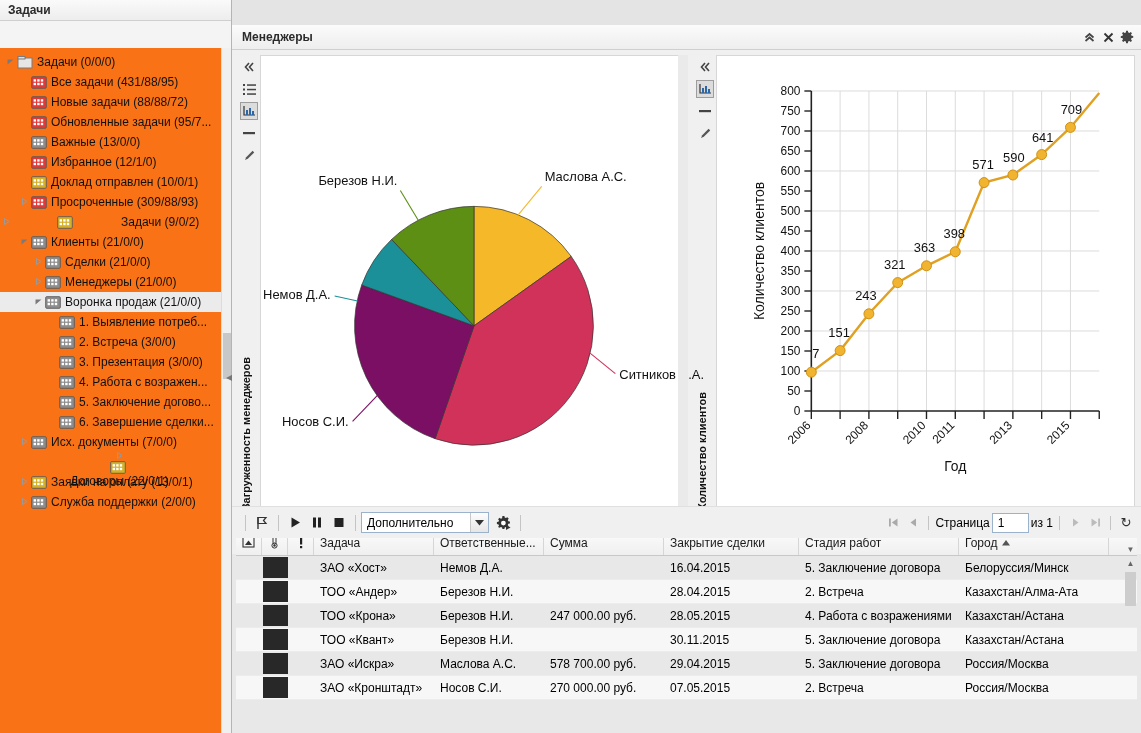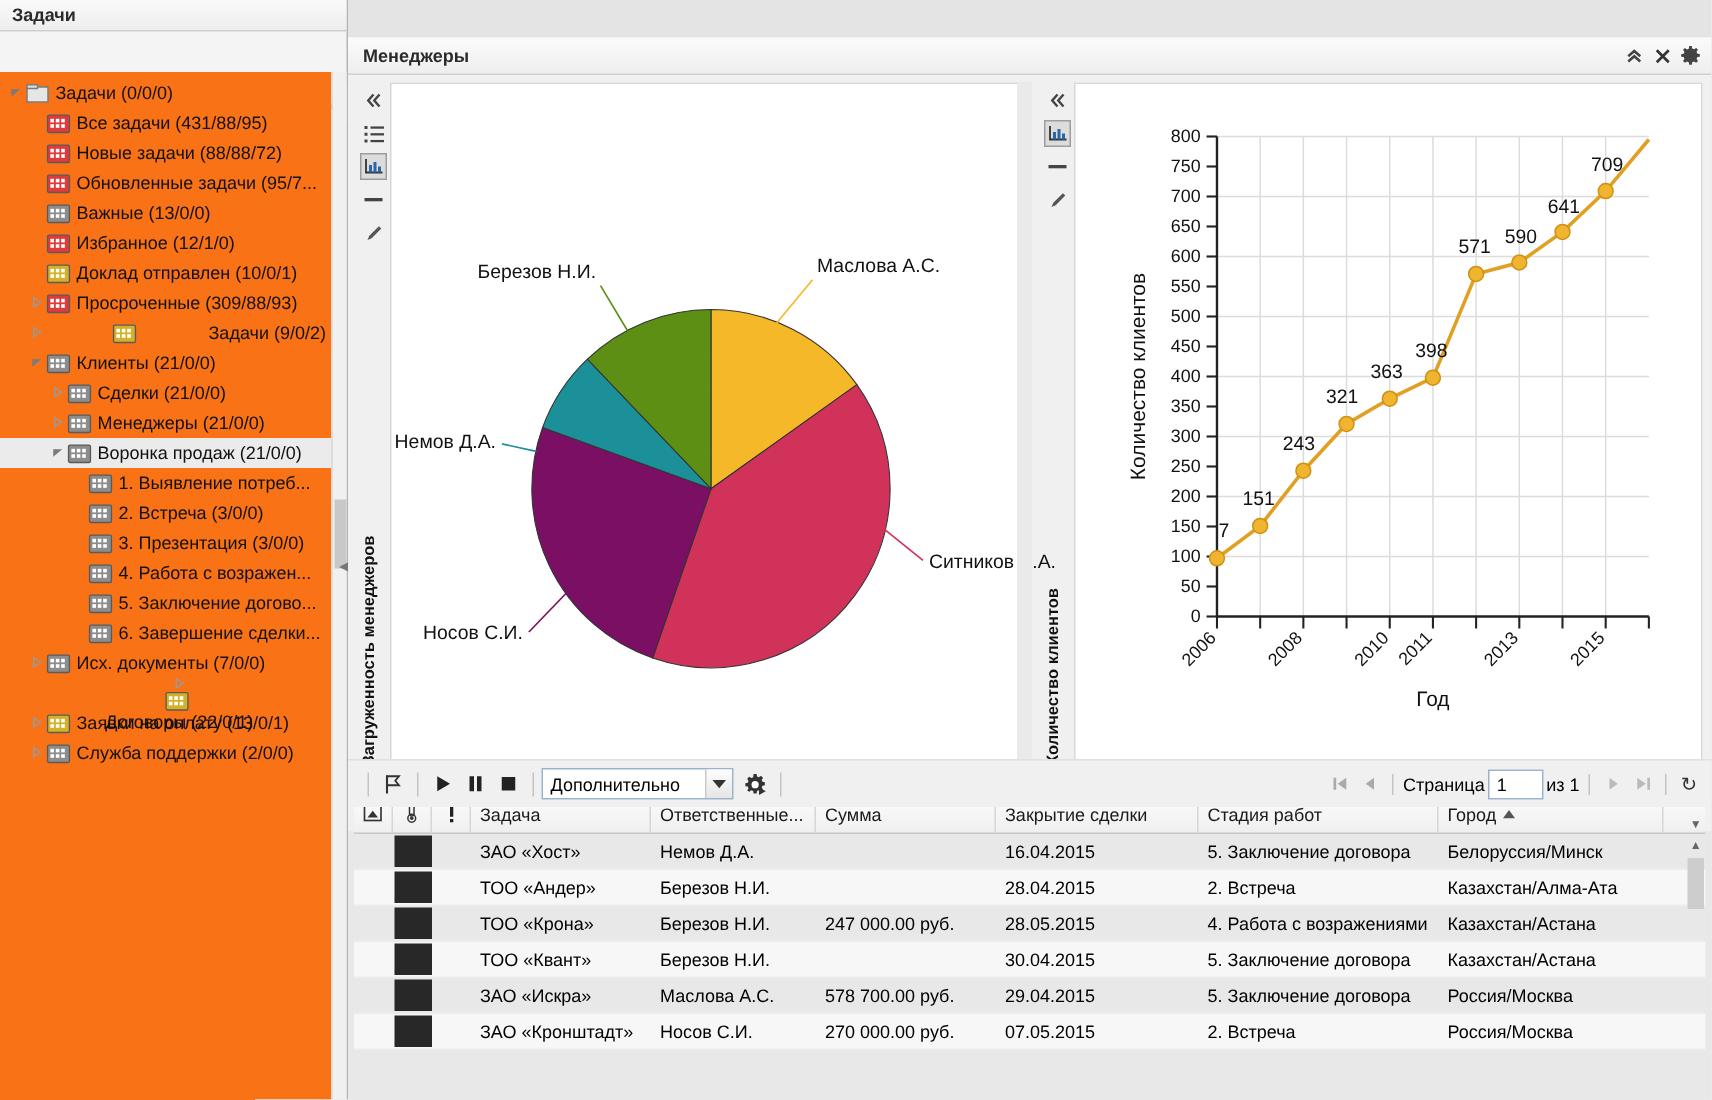--- a/index.html
+++ b/index.html
@@ -338,21 +338,21 @@
               <rect x="2.6" y="3.2" width="2.4" height="2.4" fill="#ffffff"></rect>
               <rect x="6.2" y="3.2" width="2.4" height="2.4" fill="#ffffff"></rect>
               <rect x="9.8" y="3.2" width="2.4" height="2.4" fill="#ffffff"></rect>
               <rect x="2.6" y="6.800000000000001" width="2.4" height="2.4" fill="#ffffff"></rect>
               <rect x="6.2" y="6.800000000000001" width="2.4" height="2.4" fill="#ffffff"></rect>
               <rect x="9.8" y="6.800000000000001" width="2.4" height="2.4" fill="#ffffff"></rect>
             </svg>
           </span>
           <span class="tlabel">Просроченные (309/88/93)</span>
         </div>
-        <div class="tnode" style="padding-left: 18px; gap: 44px;">
+        <div class="tnode" style=" gap: 44px;">
           <span class="twist"><svg width="7" height="7" viewBox="0 0 7 7">
               <path d="M1.5 0.5 L6 3.5 L1.5 6.5 Z" fill="none" stroke="#9a9a9a" stroke-width="1"></path>
             </svg></span>
           <span class="ticon">
             <svg width="16" height="13" viewBox="0 0 16 13">
               <rect x="0.7" y="0.7" width="14.6" height="11.6" rx="1" fill="#d4b128" stroke="#5a5a5a" stroke-width="0.9"></rect>
               <rect x="2.6" y="3.2" width="2.4" height="2.4" fill="#ffffff"></rect>
               <rect x="6.2" y="3.2" width="2.4" height="2.4" fill="#ffffff"></rect>
               <rect x="9.8" y="3.2" width="2.4" height="2.4" fill="#ffffff"></rect>
               <rect x="2.6" y="6.800000000000001" width="2.4" height="2.4" fill="#ffffff"></rect>
@@ -990,21 +990,21 @@
             <div class="td" style="width: 120px;">
               <span>ТОО «Квант»</span>
             </div>
             <div class="td" style="width: 110px;">
               <span>Березов Н.И.</span>
             </div>
             <div class="td" style="width: 120px;">
               <span></span>
             </div>
             <div class="td" style="width: 135px;">
-              <span>30.04.2015</span>
+              <span>30.11.2015</span>
             </div>
             <div class="td" style="width: 160px;">
               <span>5. Заключение договора</span>
             </div>
             <div class="td" style="width: 150px;">
               <span>Казахстан/Астана</span>
             </div>
             <div class="td" style="width: 48px;"></div>
           </div>
           <div class="tr">

